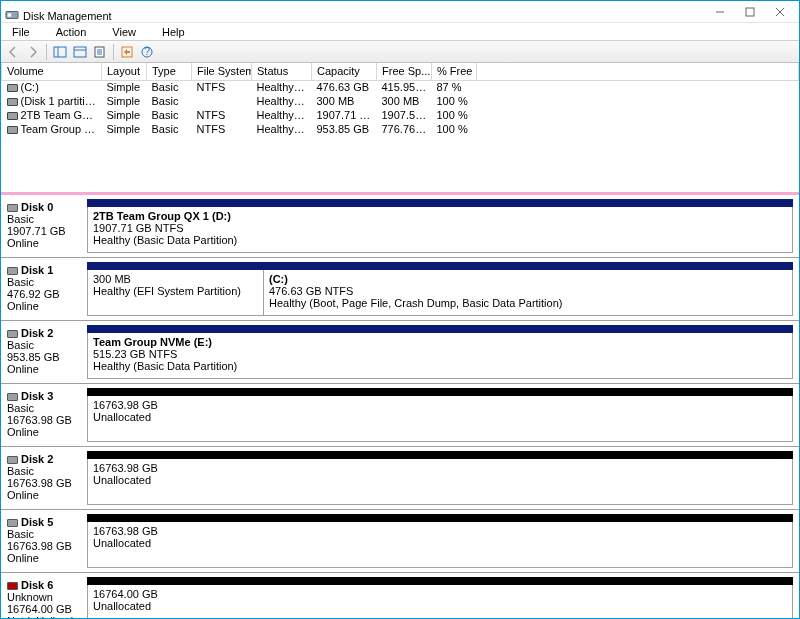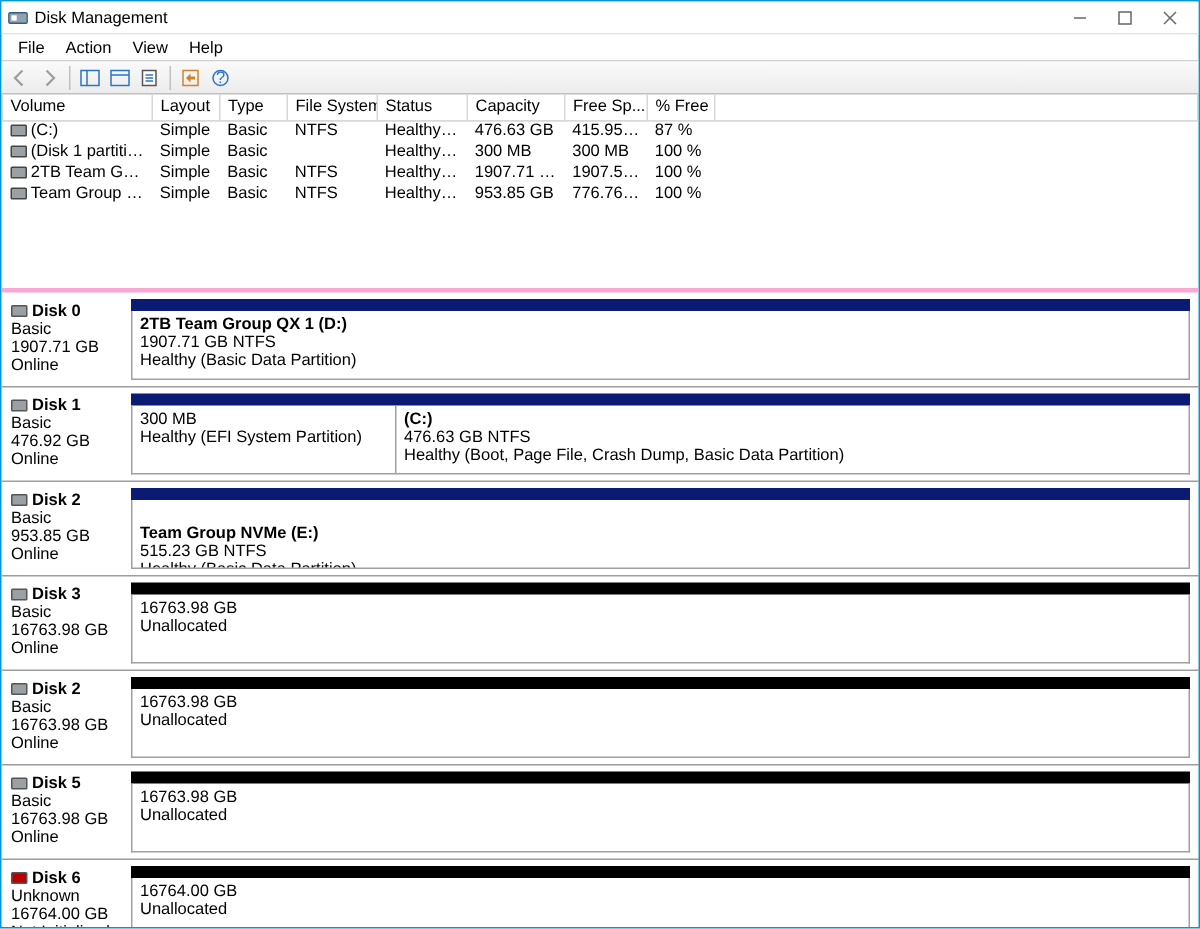--- a/index.html
+++ b/index.html
@@ -1,22 +1,22 @@
 <!DOCTYPE html>
 <html><head>
 <meta charset="utf-8">
 <style>
 *{margin:0;padding:0;box-sizing:border-box;font-family:"Segoe UI",Tahoma,sans-serif;font-size:11px;color:#000}
 body{background:#fff;width:800px;height:619px;overflow:hidden;border:1px solid #0099d8}
-.titlebar{height:22px;background:#fff;display:flex;align-items:center;padding:0 4px;border-bottom:1px solid #e5e5e5}
+.titlebar{height:22px;background:#fff;display:flex;align-items:flex-end;padding:0 4px;border-bottom:1px solid #e5e5e5}
 .titlebar-icon{width:14px;height:14px;margin-right:4px;display:inline-block}
 .titlebar-icon svg{width:14px;height:14px}
 .win-btns{display:flex;gap:0}
 .win-btn{width:30px;height:20px;display:flex;align-items:center;justify-content:center;color:#888}
-.menubar{height:18px;display:flex;align-items:center;padding:0 4px;gap:0;border-bottom:1px solid #d0d0d0}
+.menubar{height:18px;display:flex;align-items:center;padding:0 4px;gap:12px;border-bottom:1px solid #d0d0d0}
 .menu{padding:1px 7px;color:#000}
 .toolbar{height:22px;background:linear-gradient(#fafafa,#ececec);display:flex;align-items:center;padding:0 3px;gap:2px;border-bottom:1px solid #c0c0c0}
 .tb-btn{width:18px;height:18px;display:flex;align-items:center;justify-content:center;border:1px solid transparent}
 .tb-btn svg{width:14px;height:14px}
 .tb-sep{width:1px;height:16px;background:#c0c0c0;margin:0 2px}
 .tb-disabled{opacity:.35}
 
 
 .vol-table{width:100%;border-collapse:collapse;table-layout:fixed}
 .vol-table th{background:#fff;border:1px solid #d8d8d8;border-top:none;text-align:left;font-weight:400;padding:1px 5px;height:17px;white-space:nowrap;overflow:hidden}
@@ -245,21 +245,21 @@
     <div class="diskrow">
       <div class="diskinfo">
         <div><span class="disk-ico "></span><span class="dname">Disk 2</span></div>
         <div>Basic</div>
         <div>953.85 GB</div>
         <div>Online</div>
       </div>
       <div class="diskgraph">
         <div class="stripe navy"></div>
         <div class="parts">
-          <div class="part" style="width: 100%; margin-top: 13px;">
+          <div class="part" style="width: 100%;">
             <div class="ptitle">Team Group NVMe  (E:)</div>
             <div>515.23 GB NTFS</div>
             <div>Healthy (Basic Data Partition)</div>
           </div>
         </div>
       </div>
     </div>
     <div class="diskrow">
       <div class="diskinfo">
         <div><span class="disk-ico "></span><span class="dname">Disk 3</span></div>

